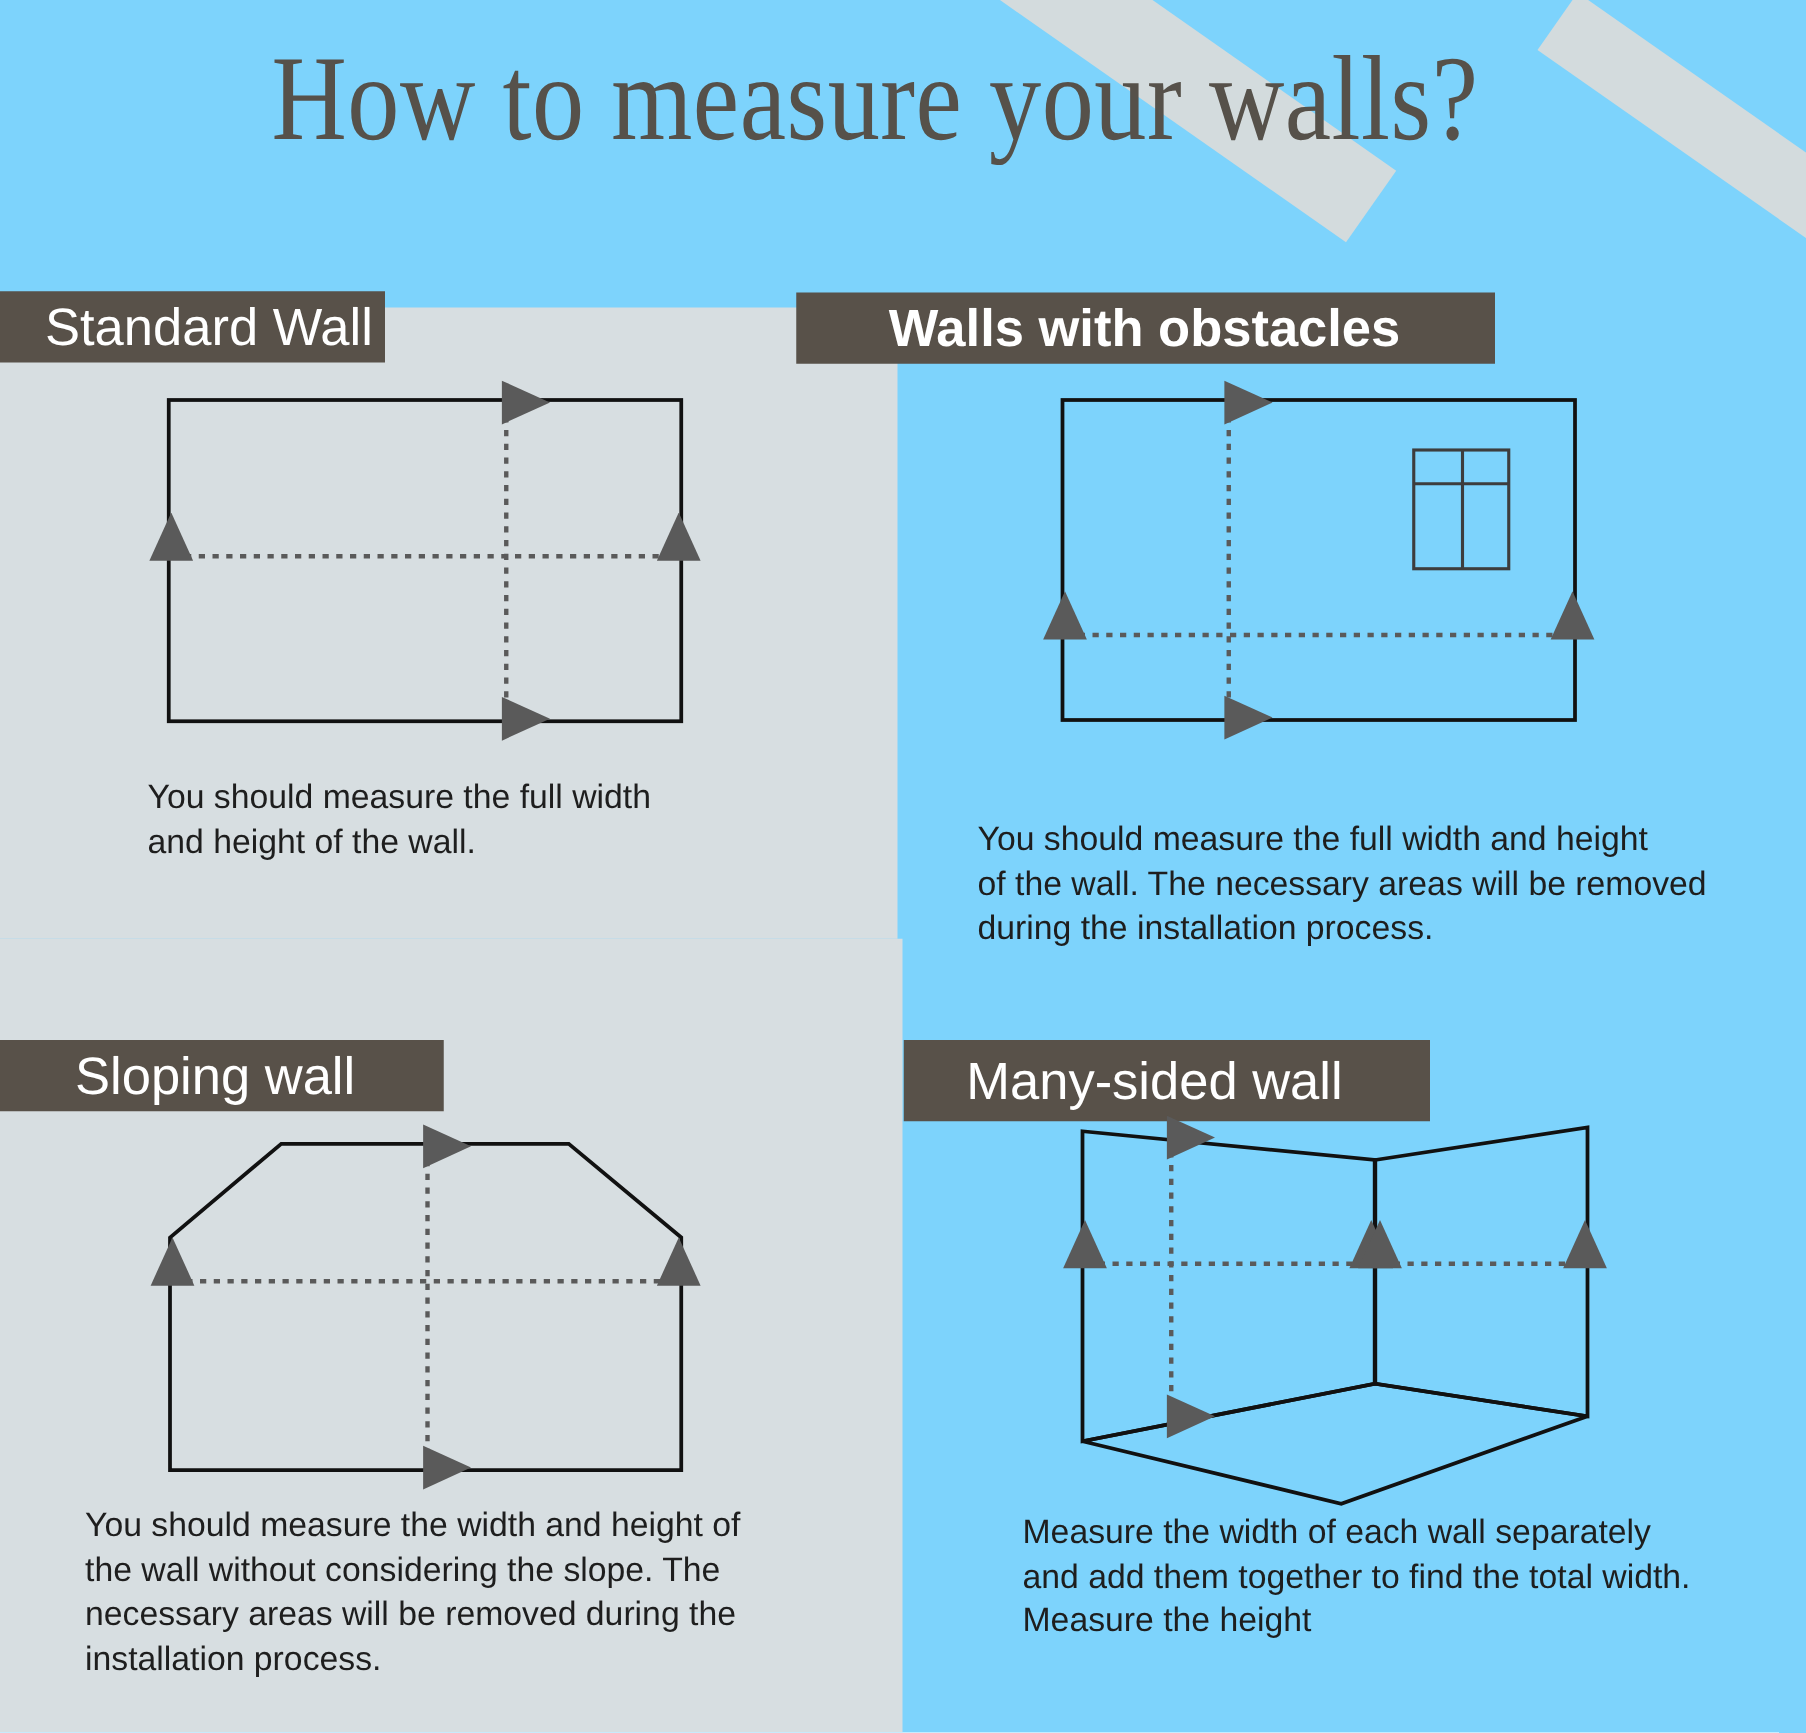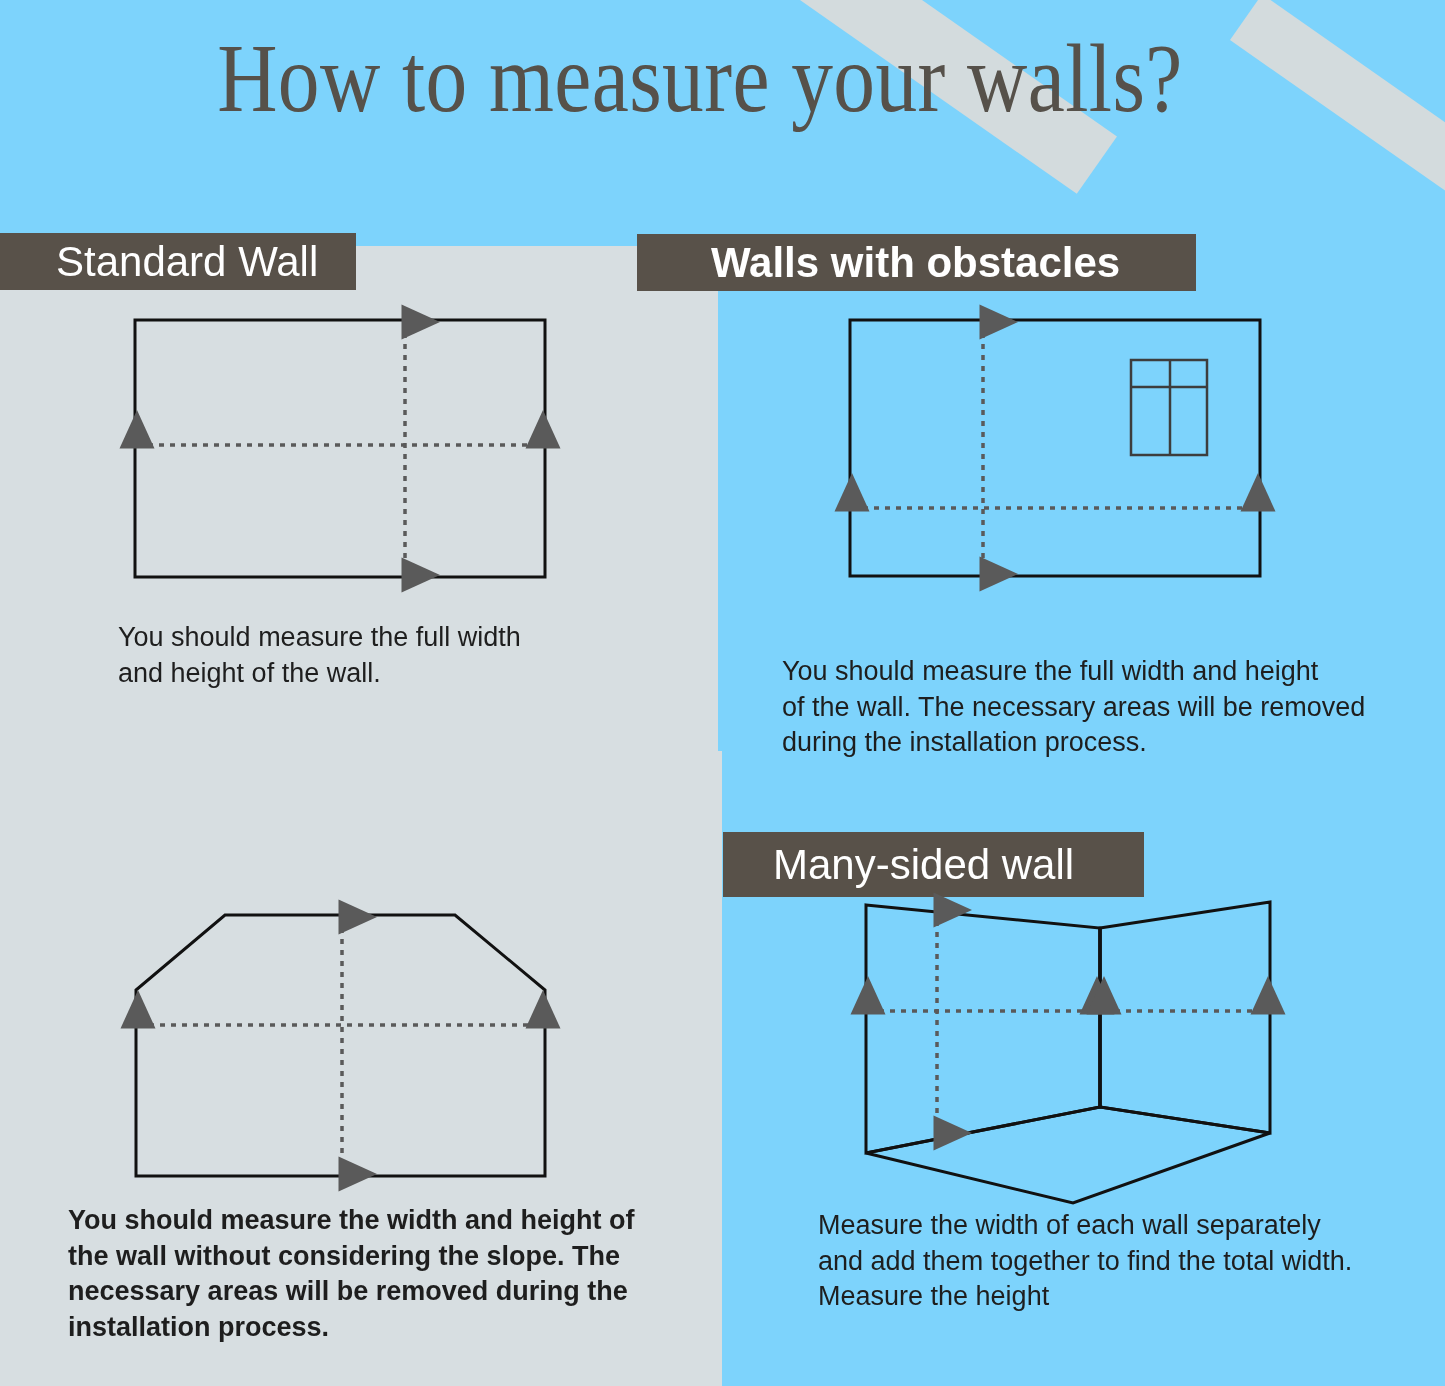--- a/index.html
+++ b/index.html
@@ -69,21 +69,21 @@
     position: absolute;
     background: #585149;
     color: #ffffff;
     display: flex;
     align-items: center;
     box-sizing: border-box;
     font-size: 42px;
     line-height: 1;
     white-space: nowrap;
   }
-  .sec-header.h1 { left: 0;    top: 233px; width: 356px; height: 57px; padding-left: 56px; }
+  .sec-header.h1 { left: 0;    top: 233px; width: 308px; height: 57px; padding-left: 36px; }
   .sec-header.h2 { left: 637px;top: 234px; width: 559px; height: 57px; padding-left: 74px; font-weight: bold; }
   .sec-header.h3 { left: 0;    top: 832px; width: 355px; height: 57px; padding-left: 60px; }
   .sec-header.h4 { left: 723px;top: 832px; width: 421px; height: 65px; padding-left: 50px; }
 
   
   .diagram {
     position: absolute;
   }
   .diagram svg { display: block; overflow: visible; }
 
@@ -95,21 +95,21 @@
   
   .caption {
     position: absolute;
     color: #1e1e1e;
     font-size: 27px;
     line-height: 1.32;
     white-space: pre-line;
   }
   .cap1 { left: 118px; top: 620px;  width: 600px; }
   .cap2 { left: 782px; top: 615px;  width: 640px; margin-top: 39px; }
-  .cap3 { left: 68px;  top: 1203px; width: 620px; font-weight: bold; }
+  .cap3 { left: 68px;  top: 1203px; width: 620px; }
   .cap4 { left: 818px; top: 1208px; width: 610px; }
 </style>
 </head>
 <body>
 
 <div id="page">
 
   <div class="diag-band b1"></div>
   <div class="diag-band b2"></div>
 
@@ -164,20 +164,23 @@
       <line x1="148" y1="22" x2="148" y2="274" stroke="#5a5a5a" stroke-width="3.5" stroke-dasharray="5,6" marker-start="url(#ah-up2)" marker-end="url(#ah-up2)"></line>
 
       <line x1="17" y1="208" x2="423" y2="208" stroke="#5a5a5a" stroke-width="3.5" stroke-dasharray="5,6" marker-start="url(#ah-up2)" marker-end="url(#ah-up2)"></line>
     </svg>
   </div>
 
   <div class="caption cap2">You should measure the full width and height
 of the wall. The necessary areas will be removed
 during the installation process.</div>
 
+  <div class="sec-header h3">
+    <span>Sloping wall</span>
+  </div>
 
   <div class="diagram d-sloping">
     <svg width="450" height="300" viewBox="0 0 450 300">
       <defs>
         <marker id="ah-up3" markerWidth="12" markerHeight="12" refX="6" refY="10" orient="auto">
           <path d="M6,0 L11,11 L1,11 Z" fill="#5a5a5a"></path>
         </marker>
       </defs>
 
       <polygon points="16,281 16,95 105,20 335,20 425,95 425,281" fill="none" stroke="#111111" stroke-width="3"></polygon>

